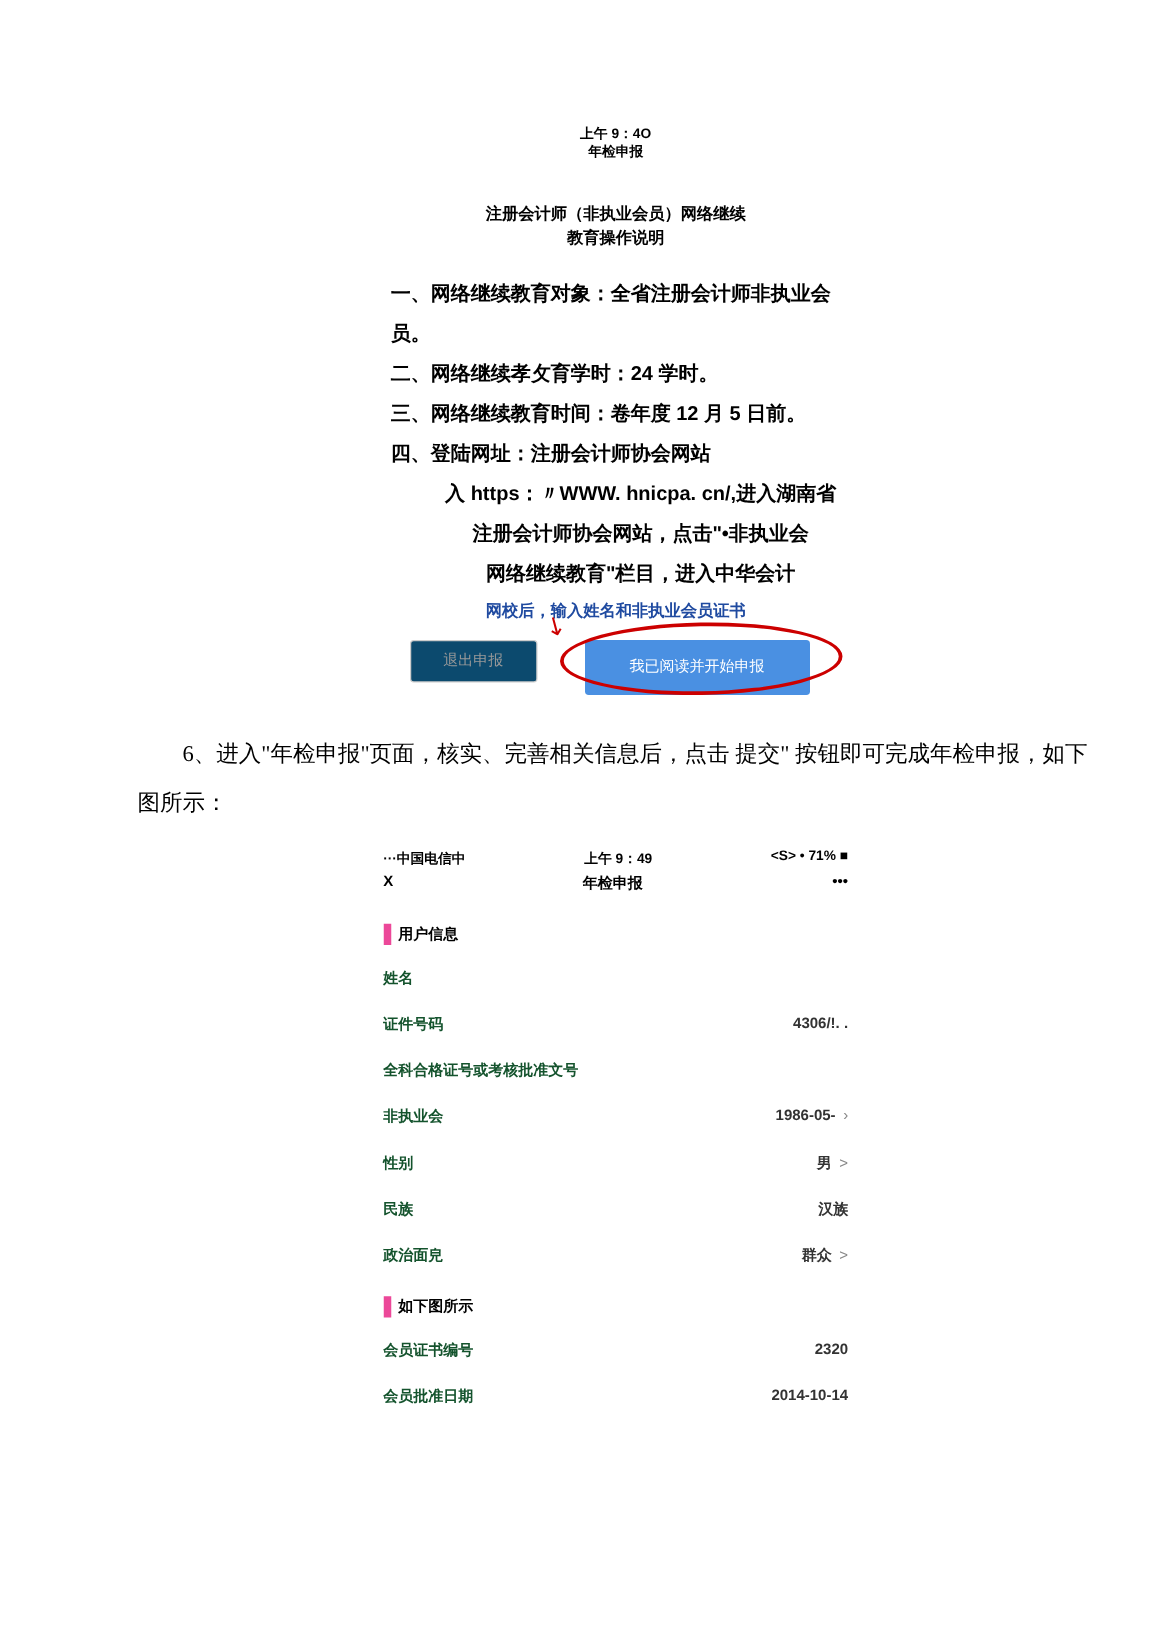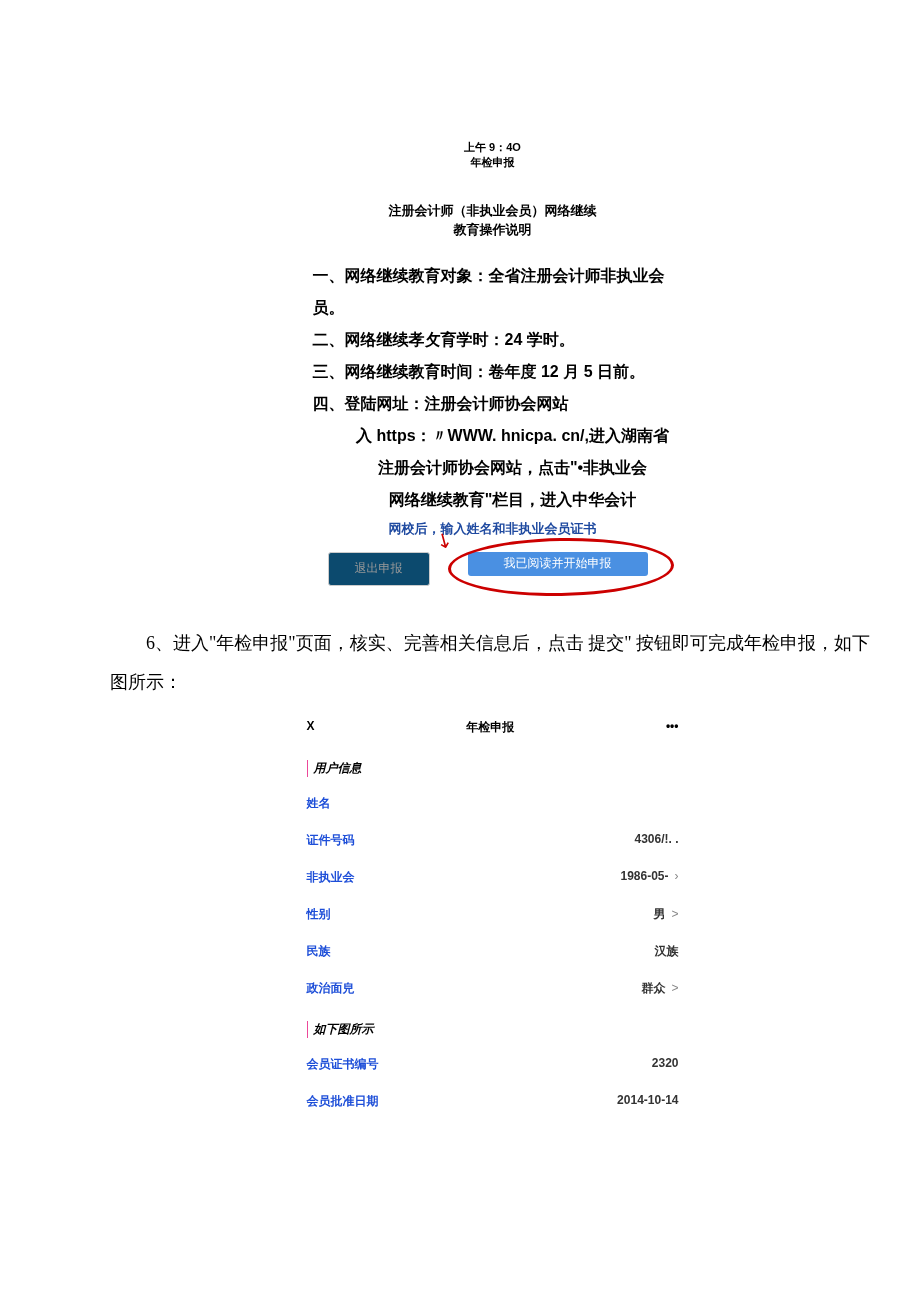--- a/index.html
+++ b/index.html
@@ -5,21 +5,20 @@
   body {
     margin: 0;
     padding: 0;
     width: 920px;
     font-family: "SimSun", "宋体", serif;
     color: #000;
     background: #fff;
   }
   .page {
     padding: 100px 45px 80px 110px;
-    margin-top: 40px;
   }
   .screenshot-1 {
     width: 380px;
     margin: 0 auto;
     font-family: "Microsoft YaHei", sans-serif;
     text-align: center;
   }
   .small-header {
     font-size: 11px;
     font-weight: bold;
@@ -69,21 +68,21 @@
     align-items: center;
     justify-content: center;
     background: #0c4a6e;
     font-family: "Microsoft YaHei", sans-serif;
   }
   .start-btn {
     position: absolute;
     left: 150px;
     top: 6px;
     width: 180px;
-    height: 24px;
+    height: 44px;
     border-radius: 3px;
     background: #4a90e2;
     color: #fff;
     font-size: 12px;
     display: flex;
     align-items: center;
     justify-content: center;
     font-family: "Microsoft YaHei", sans-serif;
   }
   .circle-mark {
@@ -128,33 +127,32 @@
     display: flex;
     justify-content: space-between;
     font-size: 12px;
     font-weight: bold;
     padding: 2px 4px 10px 4px;
   }
   .nav-center { flex: 1; text-align: center; }
   .section-title {
     font-size: 12px;
     font-weight: bold;
-    border-left: 1px solid #ec4899;
+    border-left: 6px solid #ec4899;
     padding-left: 6px;
     margin: 14px 4px 8px 4px;
-    font-style: italic;
   }
   .form-row {
     display: flex;
     justify-content: space-between;
     font-size: 12px;
     font-weight: bold;
     padding: 10px 4px;
   }
-  .form-row .label { color: #1d4ed8; }
+  .form-row .label { color: #14532d; }
   .form-row .value { color: #333; }
   .chevron { color: #888; margin-left: 6px; font-weight: normal; }
 </style>
 </head>
 <body>
 
 <div class="page">
 
   <div class="screenshot-1">
     <div class="small-header">上午 9：4O</div>
@@ -182,37 +180,46 @@
       <div class="red-pointer">↘</div>
       <div class="circle-mark"></div>
     </div>
   </div>
 
   <div class="body-para">
     <span class="indent"></span><span>6、进入"年检申报"页面，核实、完善相关信息后，点击 提交" 按钮即可完成年检申报，如下图所示：</span>
   </div>
 
   <div class="screenshot-2">
+    <div class="status-bar">
+      <span>···中国电信中</span>
+      <span>上午 9：49</span>
+      <span>&lt;S&gt; • 71% ■</span>
+    </div>
     <div class="nav-bar">
       <span>X</span>
       <span class="nav-center">年检申报</span>
       <span>•••</span>
     </div>
 
     <div class="section-title">用户信息</div>
 
     <div class="form-row">
       <span class="label">姓名</span>
       <span class="value"></span>
     </div>
     <div class="form-row">
       <span class="label">证件号码</span>
       <span class="value">4306/!. .</span>
     </div>
     <div class="form-row">
+      <span class="label">全科合格证号或考核批准文号</span>
+      <span class="value"></span>
+    </div>
+    <div class="form-row">
       <span class="label">非执业会</span>
       <span class="value">
         <span>1986-05-</span><span class="chevron">›</span>
       </span>
     </div>
     <div class="form-row">
       <span class="label">性别</span>
       <span class="value">
         <span>男</span><span class="chevron">&gt;</span>
       </span>

